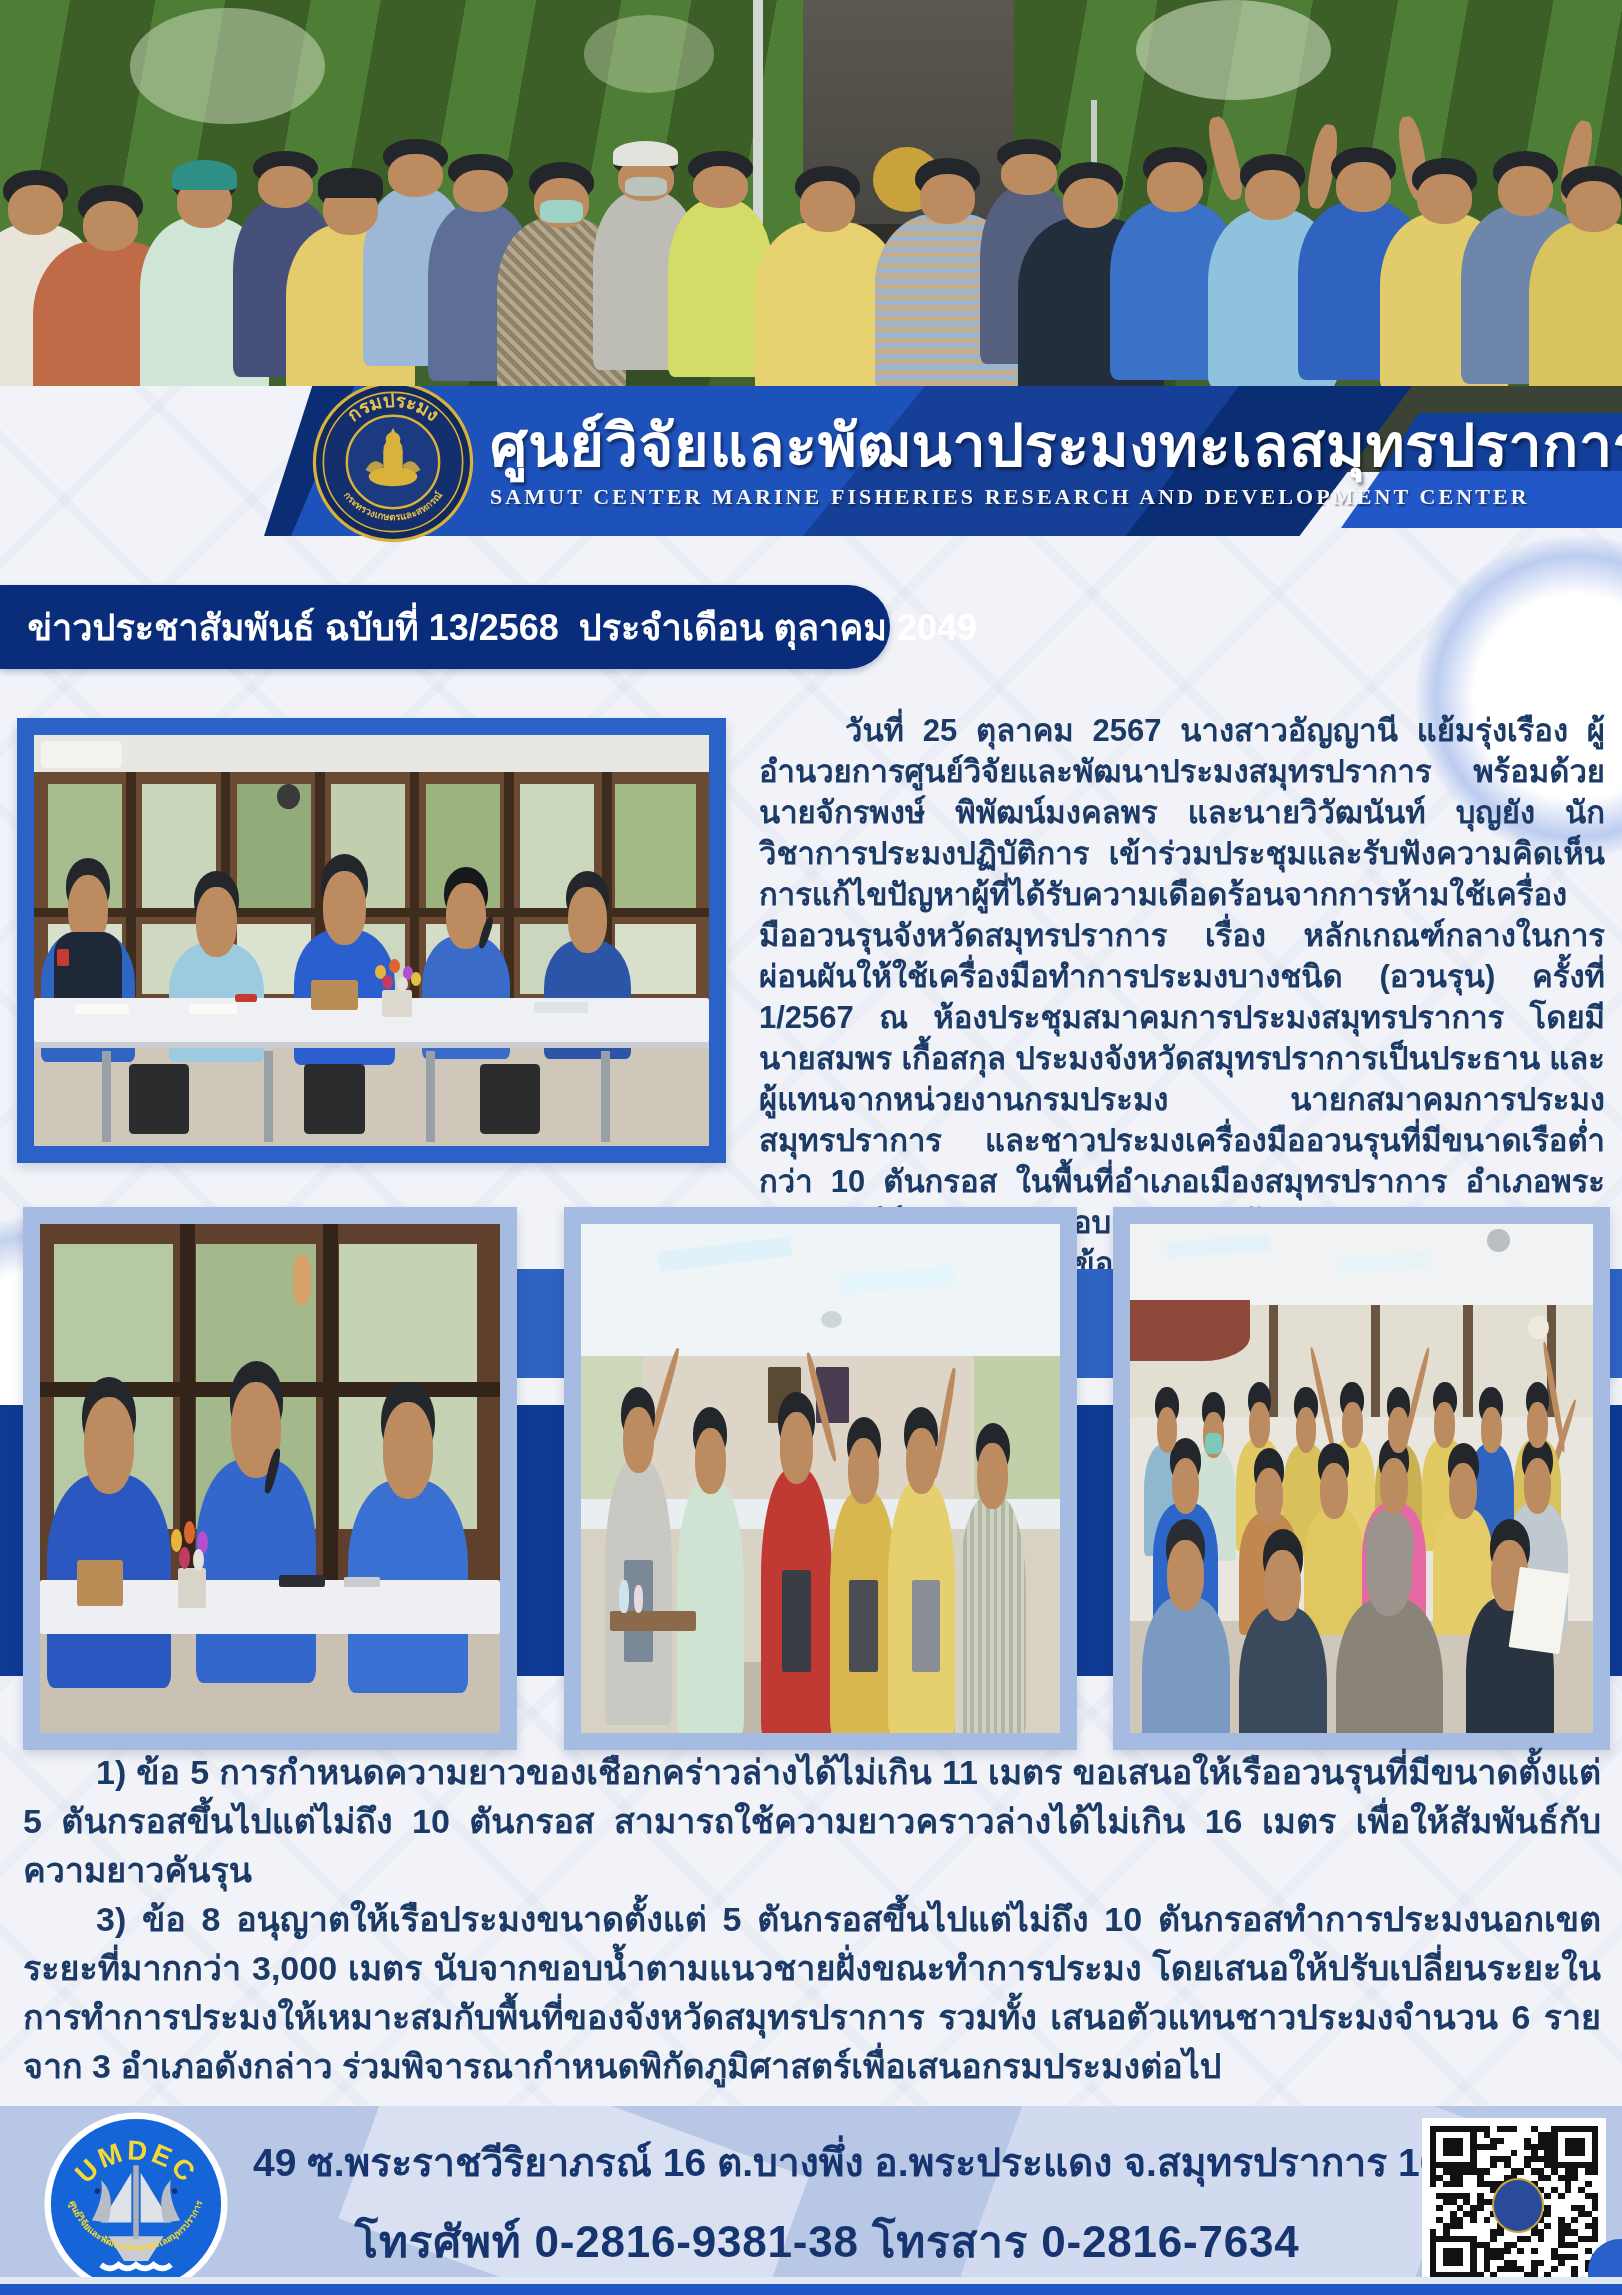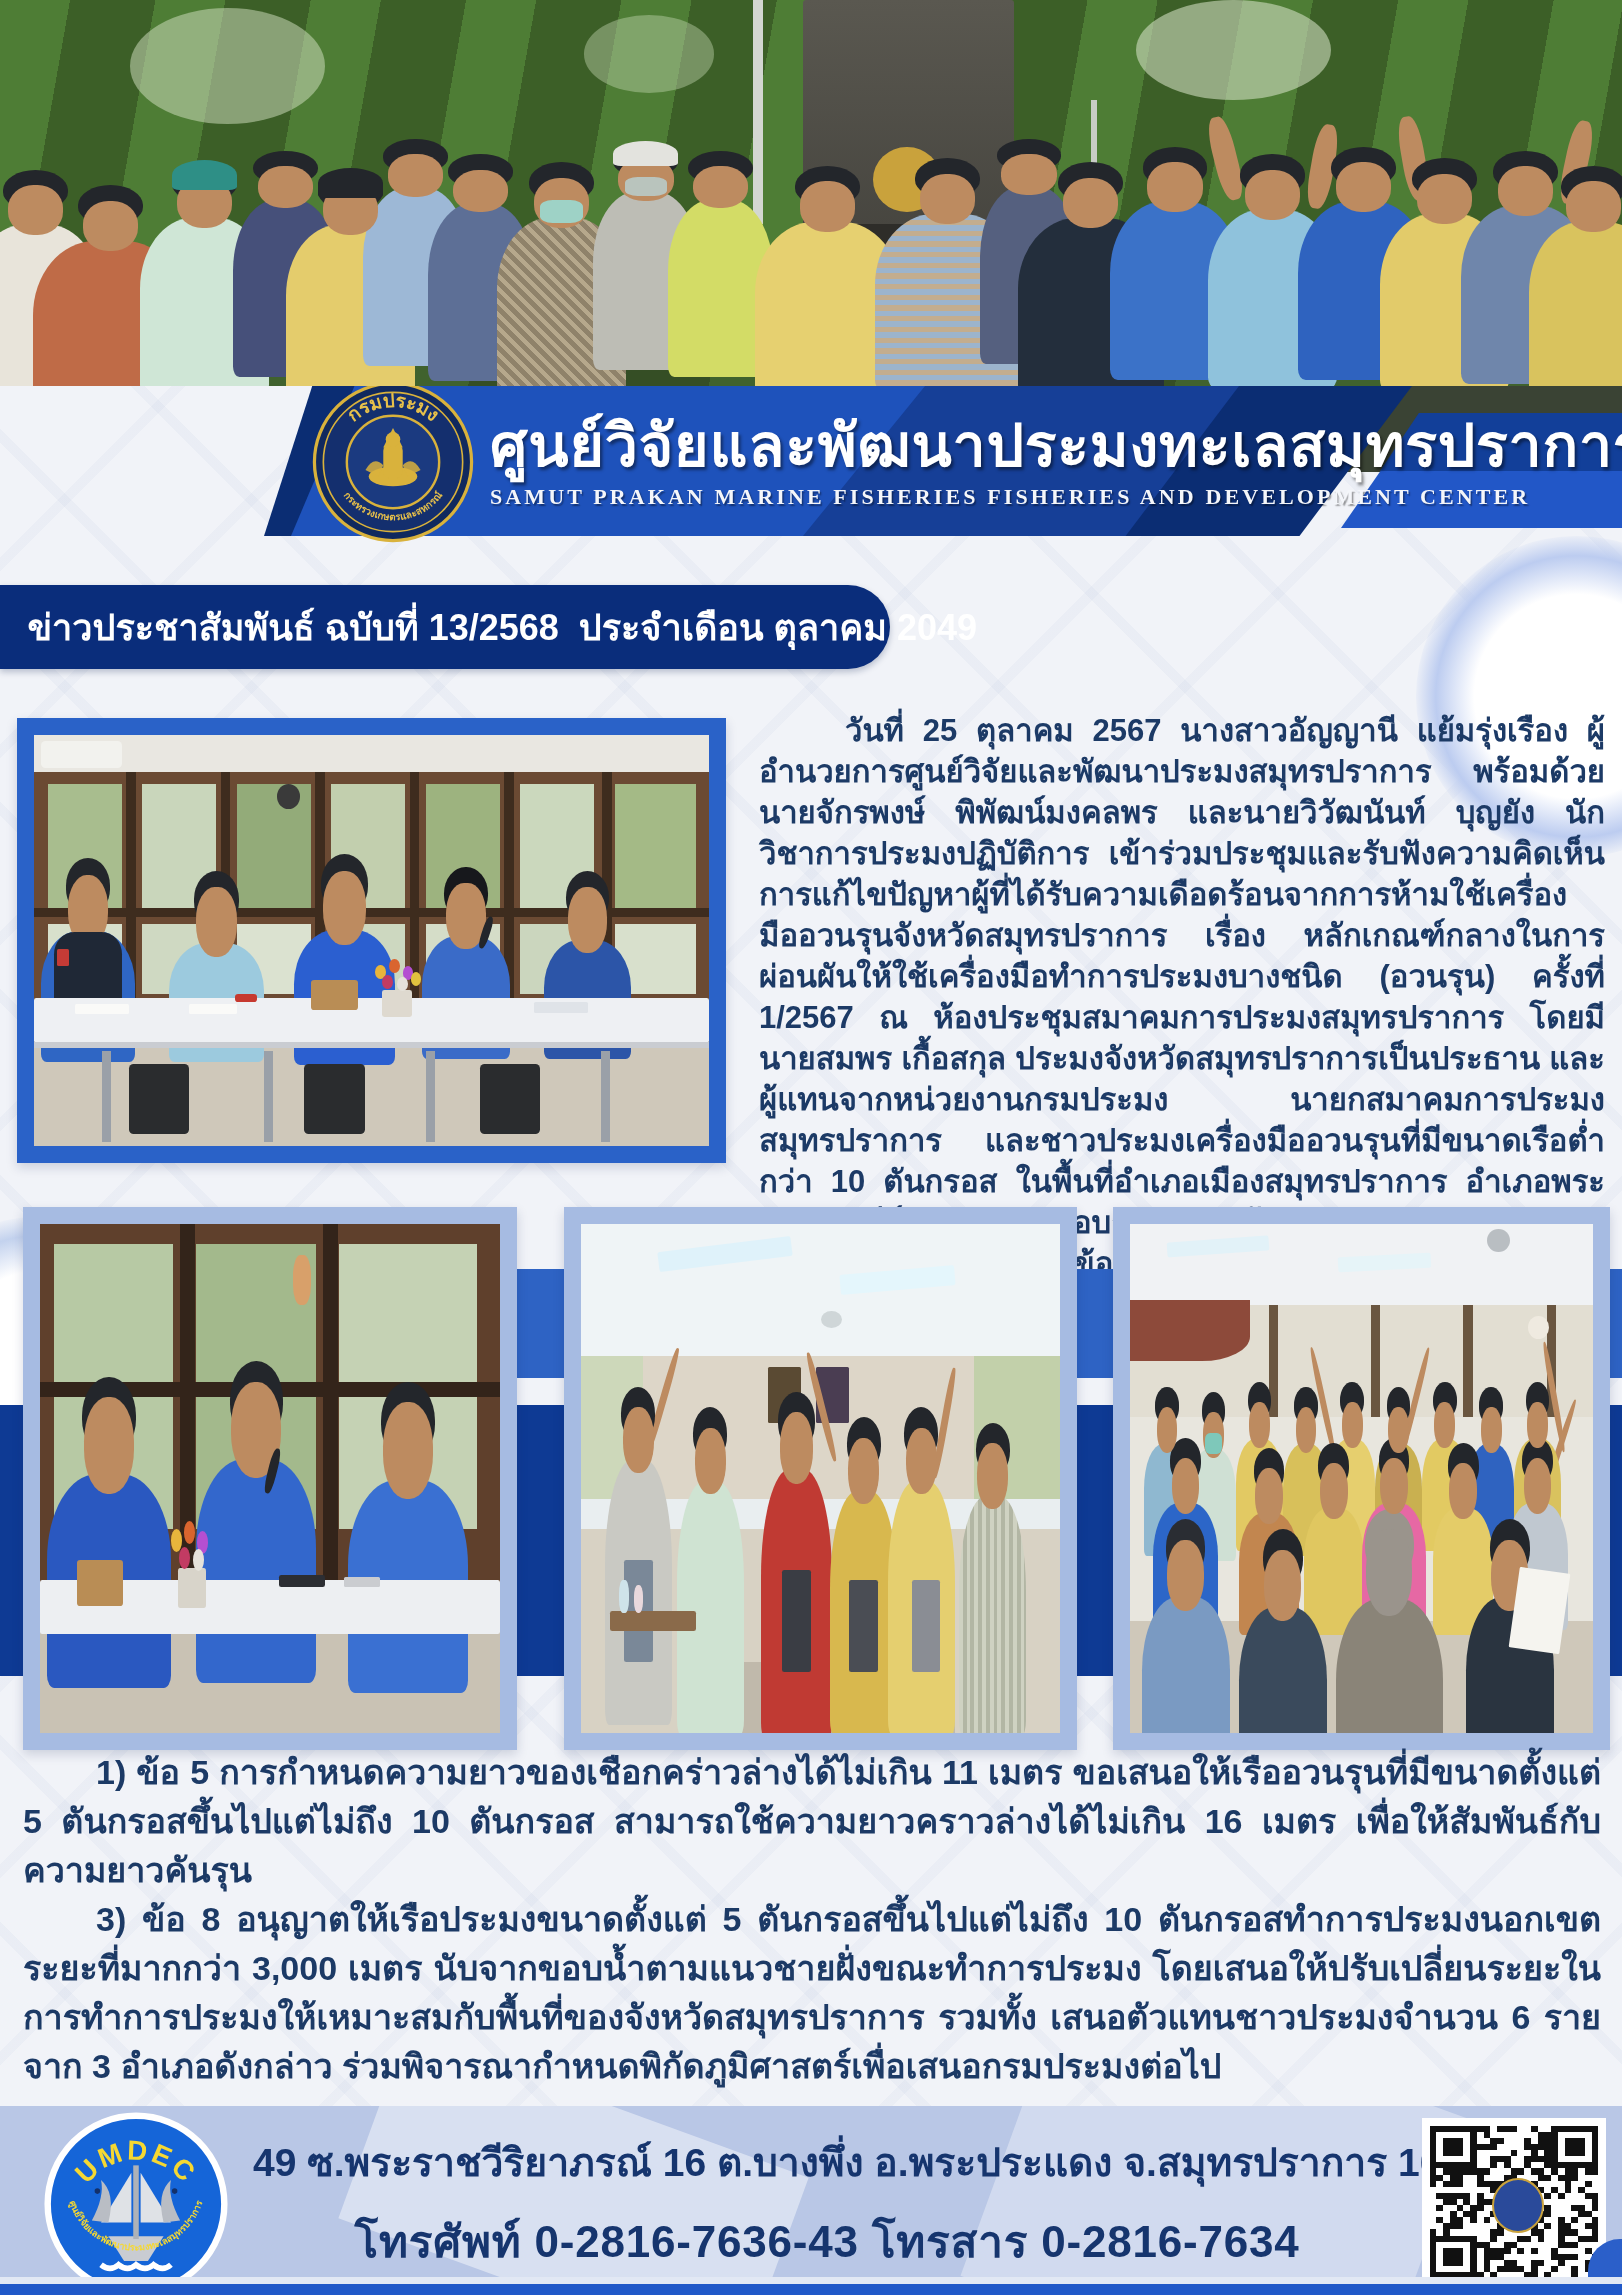--- a/index.html
+++ b/index.html
@@ -159,21 +159,21 @@
       <div style="position: absolute; left: 94.2%; top: 57.4%; width: 8%; height: 46%; background: rgb(217, 195, 94); border-radius: 40% 40% 6% 6%; transform: none; z-index: 3;"></div>
     </div>
   <div class="abs" id="photo-patch"></div>
 
   <div class="abs ribbon" id="ribbon-base"></div>
   <div class="abs ribbon" id="ribbon-bright"></div>
   <div class="abs ribbon" id="ribbon-mid"></div>
   <div class="abs" id="blue-block-1"></div>
   <div class="abs" id="blue-block-2"></div>
   <div class="abs" id="banner-title">ศูนย์วิจัยและพัฒนาประมงทะเลสมุทรปราการ</div>
-  <div class="abs" id="banner-sub">SAMUT PRAKAN MARINE FISHERIES FISHERIES AND DEVELOPMENT CENTER</div>
+  <div class="abs" id="banner-sub">SAMUT CENTER MARINE FISHERIES RESEARCH AND DEVELOPMENT CENTER</div>
 
   <svg class="abs" id="seal" viewBox="0 0 200 200">
     <circle cx="100" cy="100" r="97" fill="#10295e" stroke="#d9b23c" stroke-width="4"></circle>
     <circle cx="100" cy="100" r="86" fill="#142f6e" stroke="#d9b23c" stroke-width="2"></circle>
     <circle cx="100" cy="100" r="57" fill="#1b3a80" stroke="#d9b23c" stroke-width="3"></circle>
     <path id="sealArcTop" d="M 28 104 A 72 72 0 0 1 172 104" fill="none"></path>
     <path id="sealArcBot" d="M 24 96 A 76 76 0 0 0 176 96" fill="none"></path>
     <text font-size="23" font-weight="bold" fill="#e8c14a">
       <textPath href="#sealArcTop" startOffset="50%" text-anchor="middle">กรมประมง</textPath>
     </text>
@@ -430,21 +430,21 @@
     <p>3) ข้อ 8 อนุญาตให้เรือประมงขนาดตั้งแต่ 5 ตันกรอสขึ้นไปแต่ไม่ถึง 10 ตันกรอสทำการประมงนอกเขตระยะที่มากกว่า 3,000 เมตร นับจากขอบน้ำตามแนวชายฝั่งขณะทำการประมง โดยเสนอให้ปรับเปลี่ยนระยะในการทำการประมงให้เหมาะสมกับพื้นที่ของจังหวัดสมุทรปราการ รวมทั้ง เสนอตัวแทนชาวประมงจำนวน 6 ราย จาก 3 อำเภอดังกล่าว ร่วมพิจารณากำหนดพิกัดภูมิศาสตร์เพื่อเสนอกรมประมงต่อไป</p>
   </div>
 
   <div class="abs" id="footer-left-accent"></div>
   <div class="abs" id="footer">
     <div class="abs footer-stripe" style="left:474px;top:-122px;width:199px;height:428px;"></div>
     <div class="abs footer-stripe" style="left:1056px;top:-122px;width:321px;height:428px;background:rgba(255,255,255,0.35);"></div>
   </div>
   <div class="abs" id="footer-text">
     <div id="footer-address">49 ซ.พระราชวีริยาภรณ์ 16 ต.บางพึ่ง อ.พระประแดง จ.สมุทรปราการ 10130</div>
-    <div id="footer-phone">โทรศัพท์ 0-2816-7636-43 โทรสาร 0-2816-7634</div>
+    <div id="footer-phone">โทรศัพท์ 0-2816-9381-38 โทรสาร 0-2816-7634</div>
   </div>
 
   <svg class="abs" id="umdec" viewBox="0 0 200 200">
     <circle cx="100" cy="100" r="96" fill="#1565d8" stroke="#ffffff" stroke-width="7"></circle>
     <path id="umArcTop" d="M 40 92 A 65 65 0 0 1 160 92" fill="none"></path>
     <path id="umArcBot" d="M 26 92 A 76 76 0 0 0 174 92" fill="none"></path>
     <text font-size="30" font-weight="bold" fill="#f5d832" letter-spacing="3">
       <textPath href="#umArcTop" startOffset="50%" text-anchor="middle">UMDEC</textPath>
     </text>
     <g>

